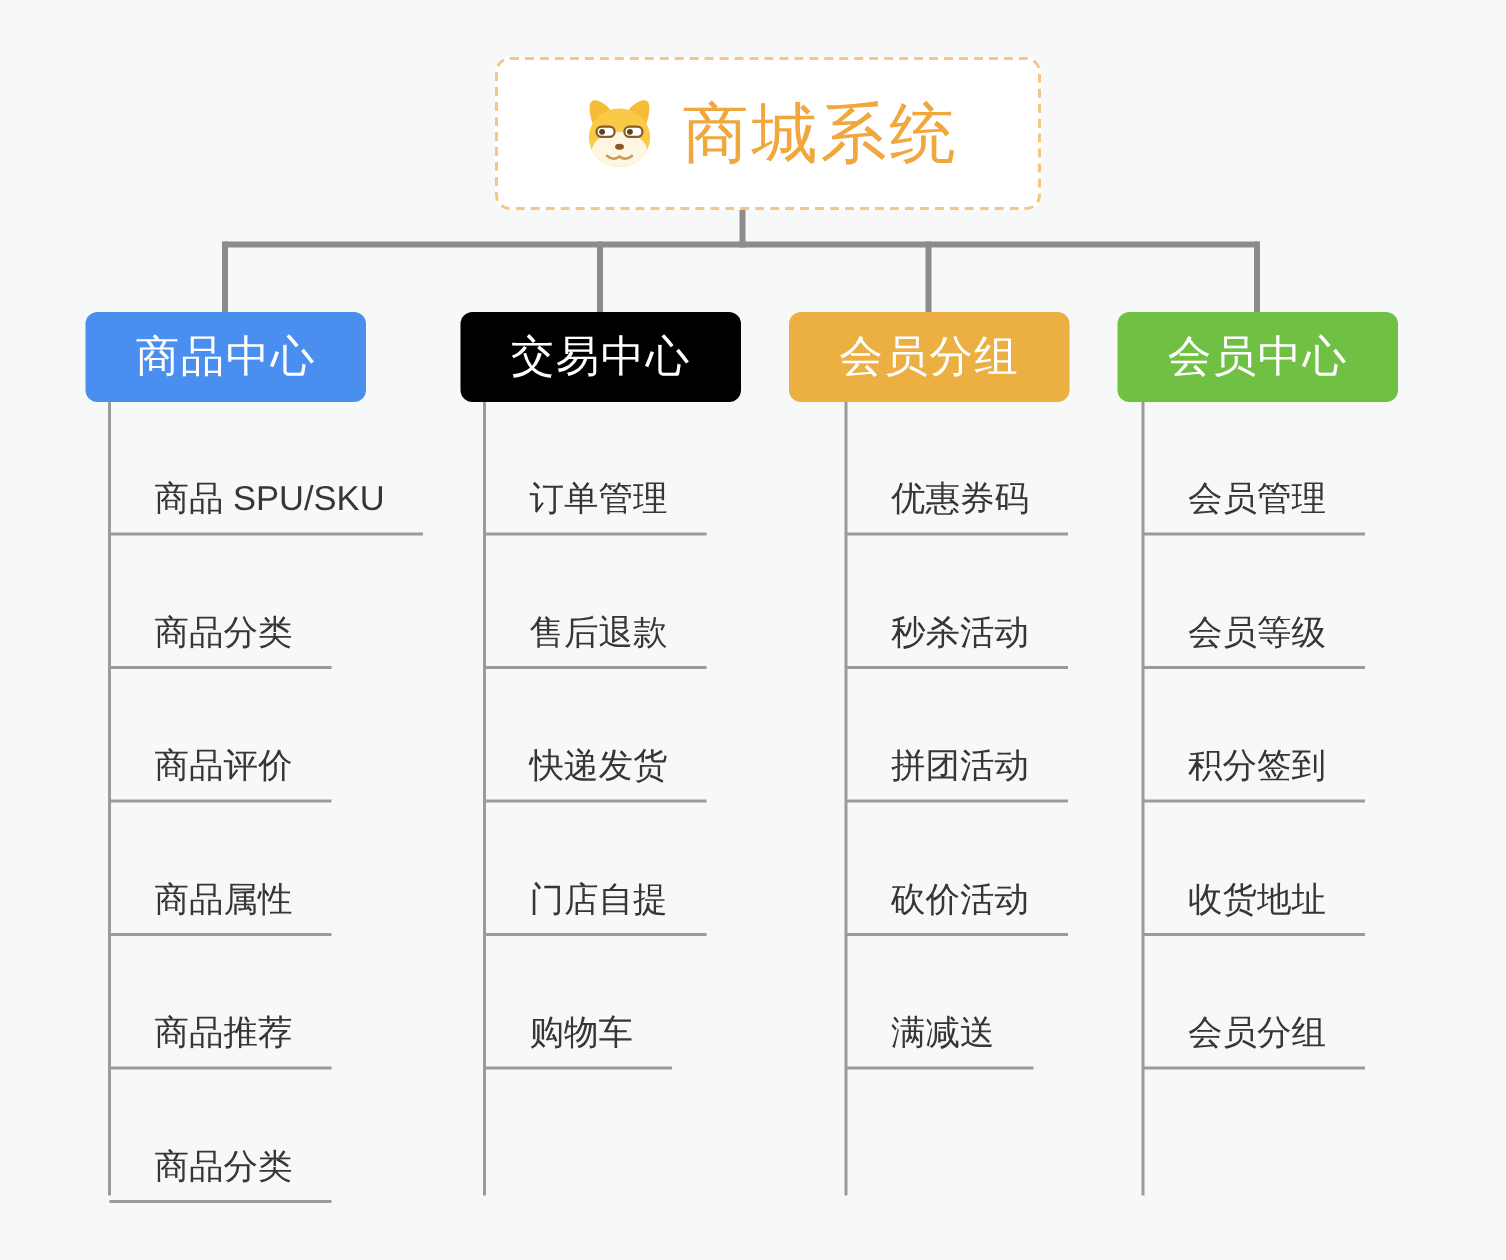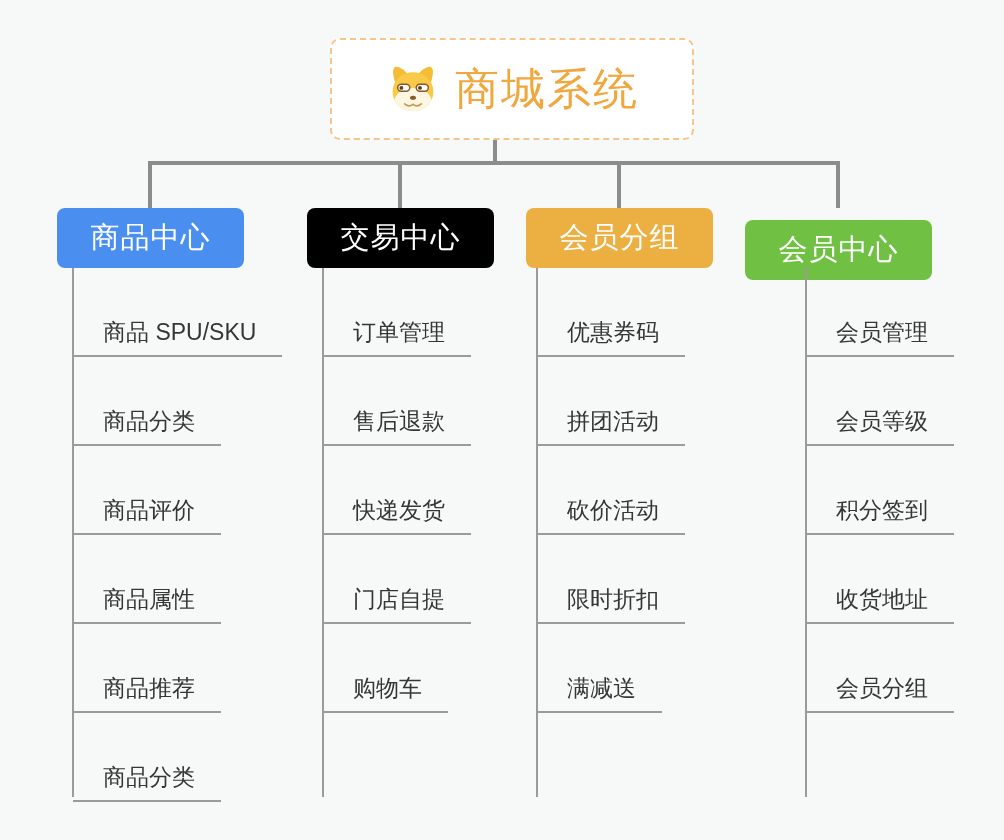--- a/index.html
+++ b/index.html
@@ -57,34 +57,34 @@
     align-items: center;
     justify-content: center;
     color: #ffffff;
     font-size: 29px;
     letter-spacing: 1px;
     white-space: nowrap;
   }
   .branch-1 { left: 57px; }
   .branch-2 { left: 307px; }
   .branch-3 { left: 526px; }
-  .branch-4 { left: 745px; margin-top: 12px; }
+  .branch-4 { left: 745px; }
 
   
   .col {
     position: absolute;
     top: 268px;
     display: flex;
     flex-direction: column;
     align-items: flex-start;
   }
   .col-1 { left: 73px; }
   .col-2 { left: 323px; }
-  .col-3 { left: 537px; }
-  .col-4 { left: 806px; }
+  .col-3 { left: 564px; }
+  .col-4 { left: 762px; }
   .col .rail {
     position: absolute;
     left: -1px; top: 0;
     width: 2px; height: 529px;
     background: #9b9b9b;
   }
   .item {
     position: relative;
     box-sizing: border-box;
     height: 89px;
@@ -187,29 +187,29 @@
         <span class="item-label">购物车</span>
       </div>
   </div>
 
   <div class="col col-3">
     <div class="rail"></div>
     <div class="item">
         <span class="item-label">优惠券码</span>
       </div>
     <div class="item">
+        <span class="item-label">秒杀活动</span>
+      </div>
+    <div class="item">
         <span class="item-label">拼团活动</span>
       </div>
     <div class="item">
         <span class="item-label">砍价活动</span>
       </div>
     <div class="item">
-        <span class="item-label">限时折扣</span>
-      </div>
-    <div class="item">
         <span class="item-label">满减送</span>
       </div>
   </div>
 
   <div class="col col-4">
     <div class="rail"></div>
     <div class="item">
         <span class="item-label">会员管理</span>
       </div>
     <div class="item">

